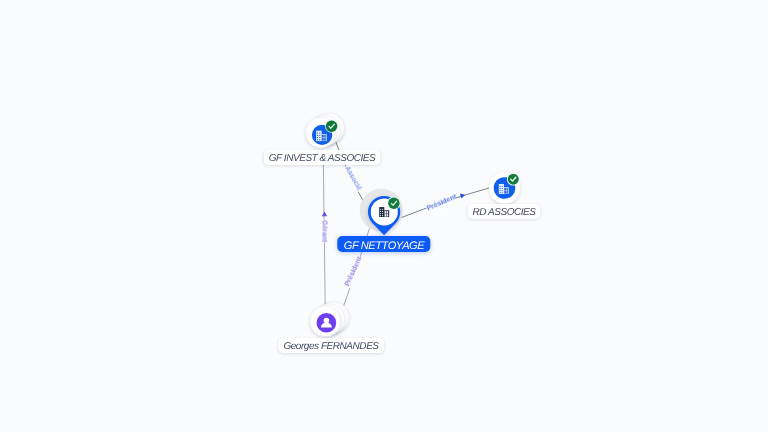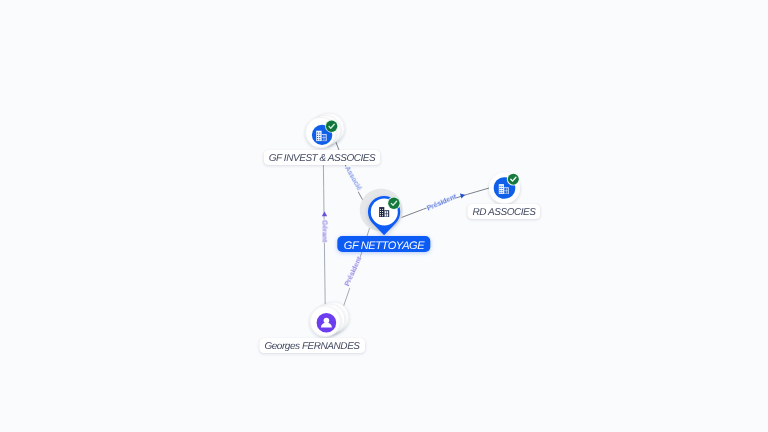--- a/index.html
+++ b/index.html
@@ -142,21 +142,21 @@
       <circle r="5.7" fill="#15783d"></circle>
       <path d="M-2.6,0.2 L-0.85,2.0 L2.7,-1.9" fill="none" stroke="#d2f0de" stroke-width="1.3" stroke-linecap="round" stroke-linejoin="round"></path>
     </g>
   </g>
 </svg>
 
 <div id="labels">
   <div class="nlabel" style="left:321.5px;top:150.2px;">GF INVEST &amp; ASSOCIES</div>
   <div class="nlabel sel" style="left:384.3px;top:236px;">GF NETTOYAGE</div>
   <div class="nlabel" style="left:504px;top:203.6px;">RD ASSOCIES</div>
-  <div class="nlabel" style="left:312px;top:338.2px;">Georges FERNANDES</div>
+  <div class="nlabel" style="left:331px;top:338.2px;">Georges FERNANDES</div>
 </div>
 
 <div id="elabels">
   <div class="elabel" style="left:345.6px;top:166.6px;color:#7f96e8;transform:rotate(60.5deg);">Associé</div>
   <div class="elabel" style="left:427.3px;top:209.5px;color:#5a79dd;transform:rotate(-23.5deg);">Président</div>
   <div class="elabel" style="left:324.4px;top:219px;color:#9182e2;transform:rotate(90deg);">Gérant</div>
   <div class="elabel" style="left:347.2px;top:286.5px;color:#9182e2;transform:rotate(-65.5deg);">Président</div>
 </div>
 </div>
 

